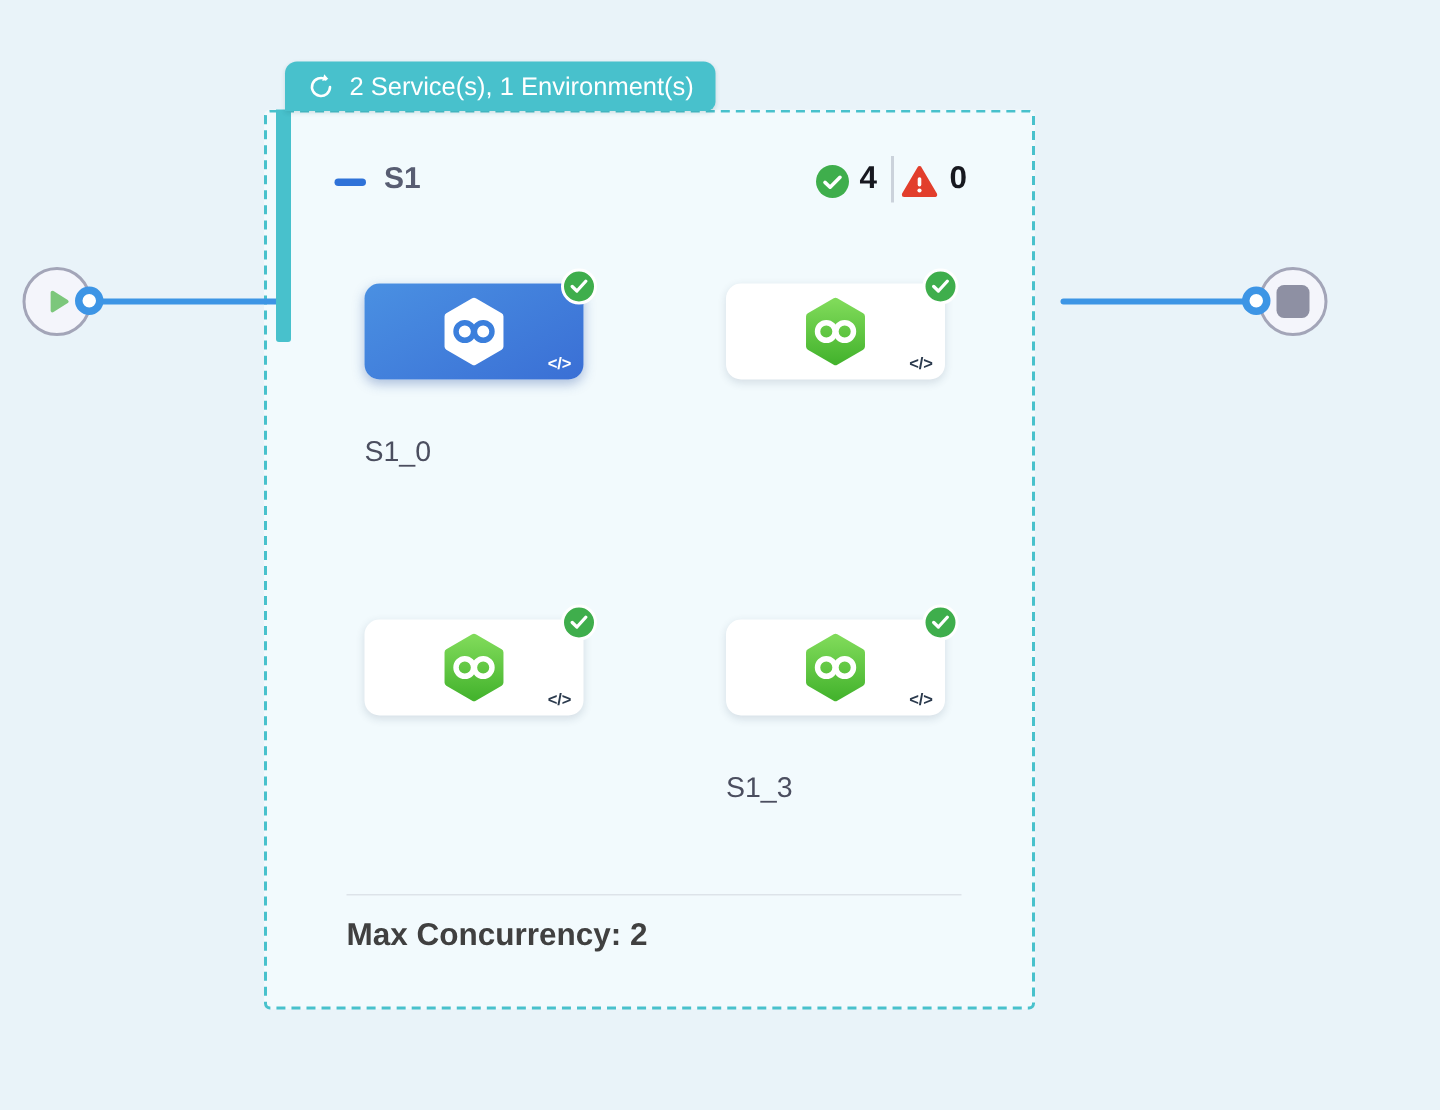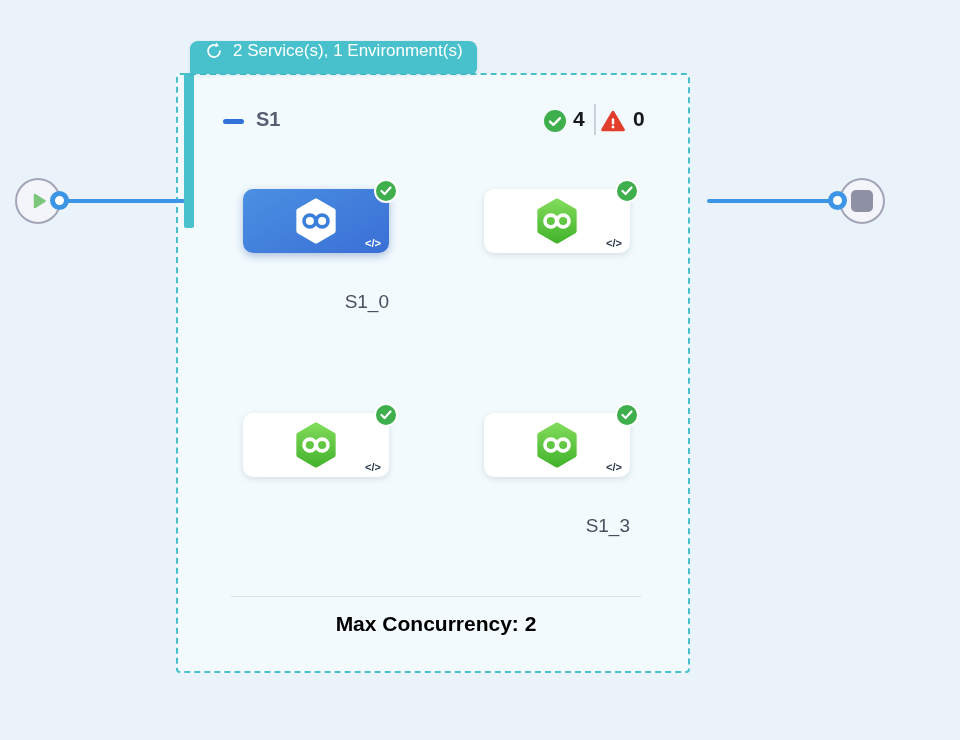--- a/index.html
+++ b/index.html
@@ -14,21 +14,21 @@
   .port-left{left:50px;top:191px;}
   .port-right{left:828px;top:191px;}
 
   .endnode{position:absolute;width:42px;height:42px;border:2px solid #A3A5B8;border-radius:50%;
     background:#F4F5FB;display:flex;align-items:center;justify-content:center;z-index:3;cursor:pointer;}
   .endnode-start{left:15px;top:178px;}
   .endnode-end{left:839px;top:178px;}
   .stop-square{width:22px;height:22px;border-radius:5px;background:#8E90A3;}
 
   
-  .stage-badge{position:absolute;left:190px;top:41px;height:33px;padding:0 14px;display:flex;align-items:flex-start;gap:9px;
+  .stage-badge{position:absolute;left:190px;top:41px;height:33px;padding:0 14px;display:flex;align-items:center;gap:9px;
     background:#48C1CC;color:#fff;font-size:17px;font-weight:500;border-radius:8px 8px 6px 0;z-index:6;cursor:pointer;
     box-shadow:0 1px 3px rgba(20,80,90,.15);}
   .teal-strip{position:absolute;left:184px;top:73px;width:10px;height:155px;background:#48C1CC;z-index:5;border-radius:0 0 2px 2px;}
 
   
   .stage-box{position:absolute;left:176px;top:73px;width:514px;height:600px;border:2px dashed #48C1CC;
     border-radius:4px;background:rgba(248,253,255,.65);z-index:1;box-sizing:border-box;}
 
   .collapse-dash{position:absolute;left:45px;top:44px;width:21px;height:5px;border-radius:3px;background:#2F72D8;cursor:pointer;}
   .stage-title{position:absolute;left:78px;top:33px;font-size:20px;font-weight:600;color:#585D72;}
@@ -42,24 +42,24 @@
   .slot{position:absolute;width:146px;}
   .slot0{left:65px;top:114px;} .slot1{left:306px;top:114px;}
   .slot2{left:65px;top:338px;} .slot3{left:306px;top:338px;}
   .svc-card{position:relative;width:146px;height:64px;border-radius:10px;background:#fff;cursor:pointer;
     box-shadow:0 2px 6px rgba(35,55,85,.14);display:flex;align-items:center;justify-content:center;}
   .svc-card.selected{background:linear-gradient(150deg,#4A90E2 0%,#3A6FD5 100%);box-shadow:0 3px 8px rgba(40,80,160,.35);}
   .check-badge{position:absolute;left:131px;top:-10px;width:20px;height:20px;border-radius:50%;background:#3FAE4C;
     border:2px solid #fff;display:flex;align-items:center;justify-content:center;z-index:2;}
   .code-icon{position:absolute;right:8px;bottom:4px;font-size:11px;font-weight:700;letter-spacing:0;color:#2B3A4D;}
   .svc-card.selected .code-icon{color:#fff;}
-  .svc-label{position:absolute;left:0;top:102px;width:146px;text-align:right;font-size:19px;color:#4B4E5F;}
+  .svc-label{position:absolute;left:0;top:102px;width:146px;text-align:left;font-size:19px;color:#4B4E5F;}
 
   .footer-divider{position:absolute;left:53px;top:521px;width:410px;height:1px;background:#DDE3E9;}
-  .max-conc{position:absolute;left:53px;top:537px;width:410px;text-align:center;font-size:21px;font-weight:700;color:#000000;}
+  .max-conc{position:absolute;left:53px;top:537px;width:410px;text-align:left;font-size:21px;font-weight:700;color:#404040;}
 
   .hexdefs{position:absolute;width:0;height:0;}
 </style>
 </head>
 <body>
 
 <div class="canvas">
 
   <svg class="hexdefs" aria-hidden="true">
     <defs>

